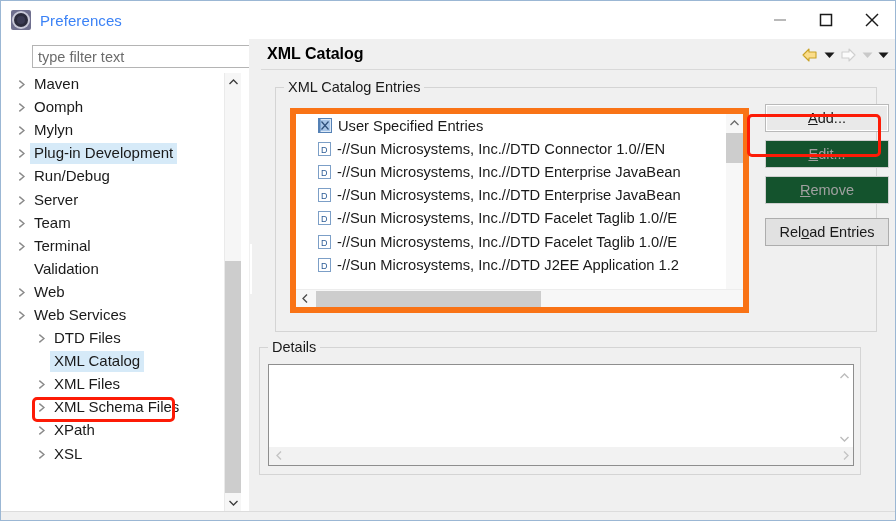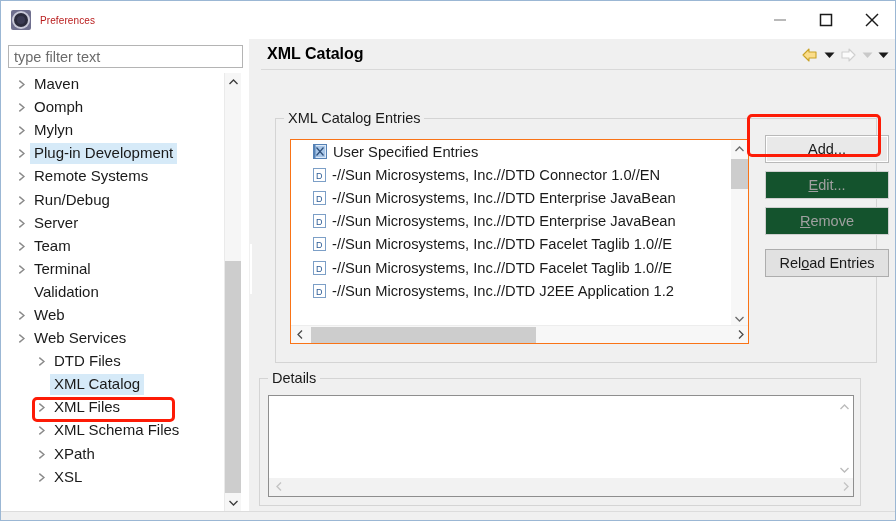--- a/index.html
+++ b/index.html
@@ -41,41 +41,41 @@
     box-shadow: 0 0 0 2px #c9c9d8;
   }
   .app-icon::after {
     content: "";
     position: absolute; left: 6px; top: 6px;
     width: 8px; height: 8px;
     border-radius: 50%;
     background: #3a3a52;
   }
   .app-title {
-    font-size: 10px; color: #b91c1c;
+    font-size: 15px; color: #3b82f6;
     letter-spacing: 0.1px;
   }
   .win-controls {
     position: absolute; right: 0; top: 0;
     height: 37px; display: flex;
   }
   .win-btn {
     width: 46px; height: 37px;
     display: flex; align-items: center; justify-content: center;
     background: transparent;
   }
   .win-btn svg { display: block; }
 
   
   .left-panel {
     position: absolute; left: 0; top: 38px;
     width: 248px; height: 472px;
     background: #ffffff;
   }
-  .filter-wrap { padding: 6px 6px 0 7px; }
+  .filter-wrap { padding: 6px 6px 0 7px; margin-left: 24px; }
   .filter-box {
     width: 235px; height: 23px;
     border: 1px solid #b4b4b4;
     background: #ffffff;
     font-size: 14.5px;
     color: #6b6b6b;
     padding: 0 5px;
     font-family: "Liberation Sans", sans-serif;
     line-height: 21px;
   }
@@ -181,41 +181,40 @@
     left: 8px; top: 30px;
     width: 634px; height: 1px;
     background: #d9d9d9;
   }
 
   
   .group {
     position: absolute;
     border: 1px solid #d4d4d4;
     background: transparent;
-    margin-top: 31px;
   }
   .group > .legend {
     position: absolute;
     top: -9px; left: 8px;
     background: #f0f0f0;
     padding: 0 4px;
     font-size: 14.5px;
     color: #1a1a1a;
   }
 
   #entries-group { left: 22px; top: 48px; width: 602px; height: 245px; }
   #details-group { left: 6px; top: 308px; width: 602px; height: 128px; }
 
   
   .list-box {
     position: absolute;
     left: 14px; top: 20px;
     width: 459px; height: 205px;
     background: #ffffff;
-    border: 1px solid #f97316;
+    border: 6px solid #f97316;
     overflow: hidden;
   }
   .list-inner {
     position: absolute; left: 0; top: 0;
     width: 441px; height: 187px;
     overflow: hidden;
   }
   .lrow {
     display: flex; align-items: center;
     height: 23.2px;
@@ -397,28 +396,20 @@
             </span>
             <span class="tlabel">Mylyn</span>
           </div>
           <div class="tnode indent-1 sel">
             <span class="twist">
               <svg width="11" height="11" viewBox="0 0 11 11">
                 <polyline points="3.3,1.65 7.92,5.5 3.3,9.35" fill="none" stroke="#8a8a8a" stroke-width="1.4"></polyline>
               </svg>
             </span>
             <span class="tlabel">Plug-in Development</span>
-          </div>
-          <div class="tnode indent-1">
-            <span class="twist">
-              <svg width="11" height="11" viewBox="0 0 11 11">
-                <polyline points="3.3,1.65 7.92,5.5 3.3,9.35" fill="none" stroke="#8a8a8a" stroke-width="1.4"></polyline>
-              </svg>
-            </span>
-            <span class="tlabel">Remote Systems</span>
           </div>
           <div class="tnode indent-1">
             <span class="twist">
               <svg width="11" height="11" viewBox="0 0 11 11">
                 <polyline points="3.3,1.65 7.92,5.5 3.3,9.35" fill="none" stroke="#8a8a8a" stroke-width="1.4"></polyline>
               </svg>
             </span>
             <span class="tlabel">Run/Debug</span>
           </div>
           <div class="tnode indent-1">

